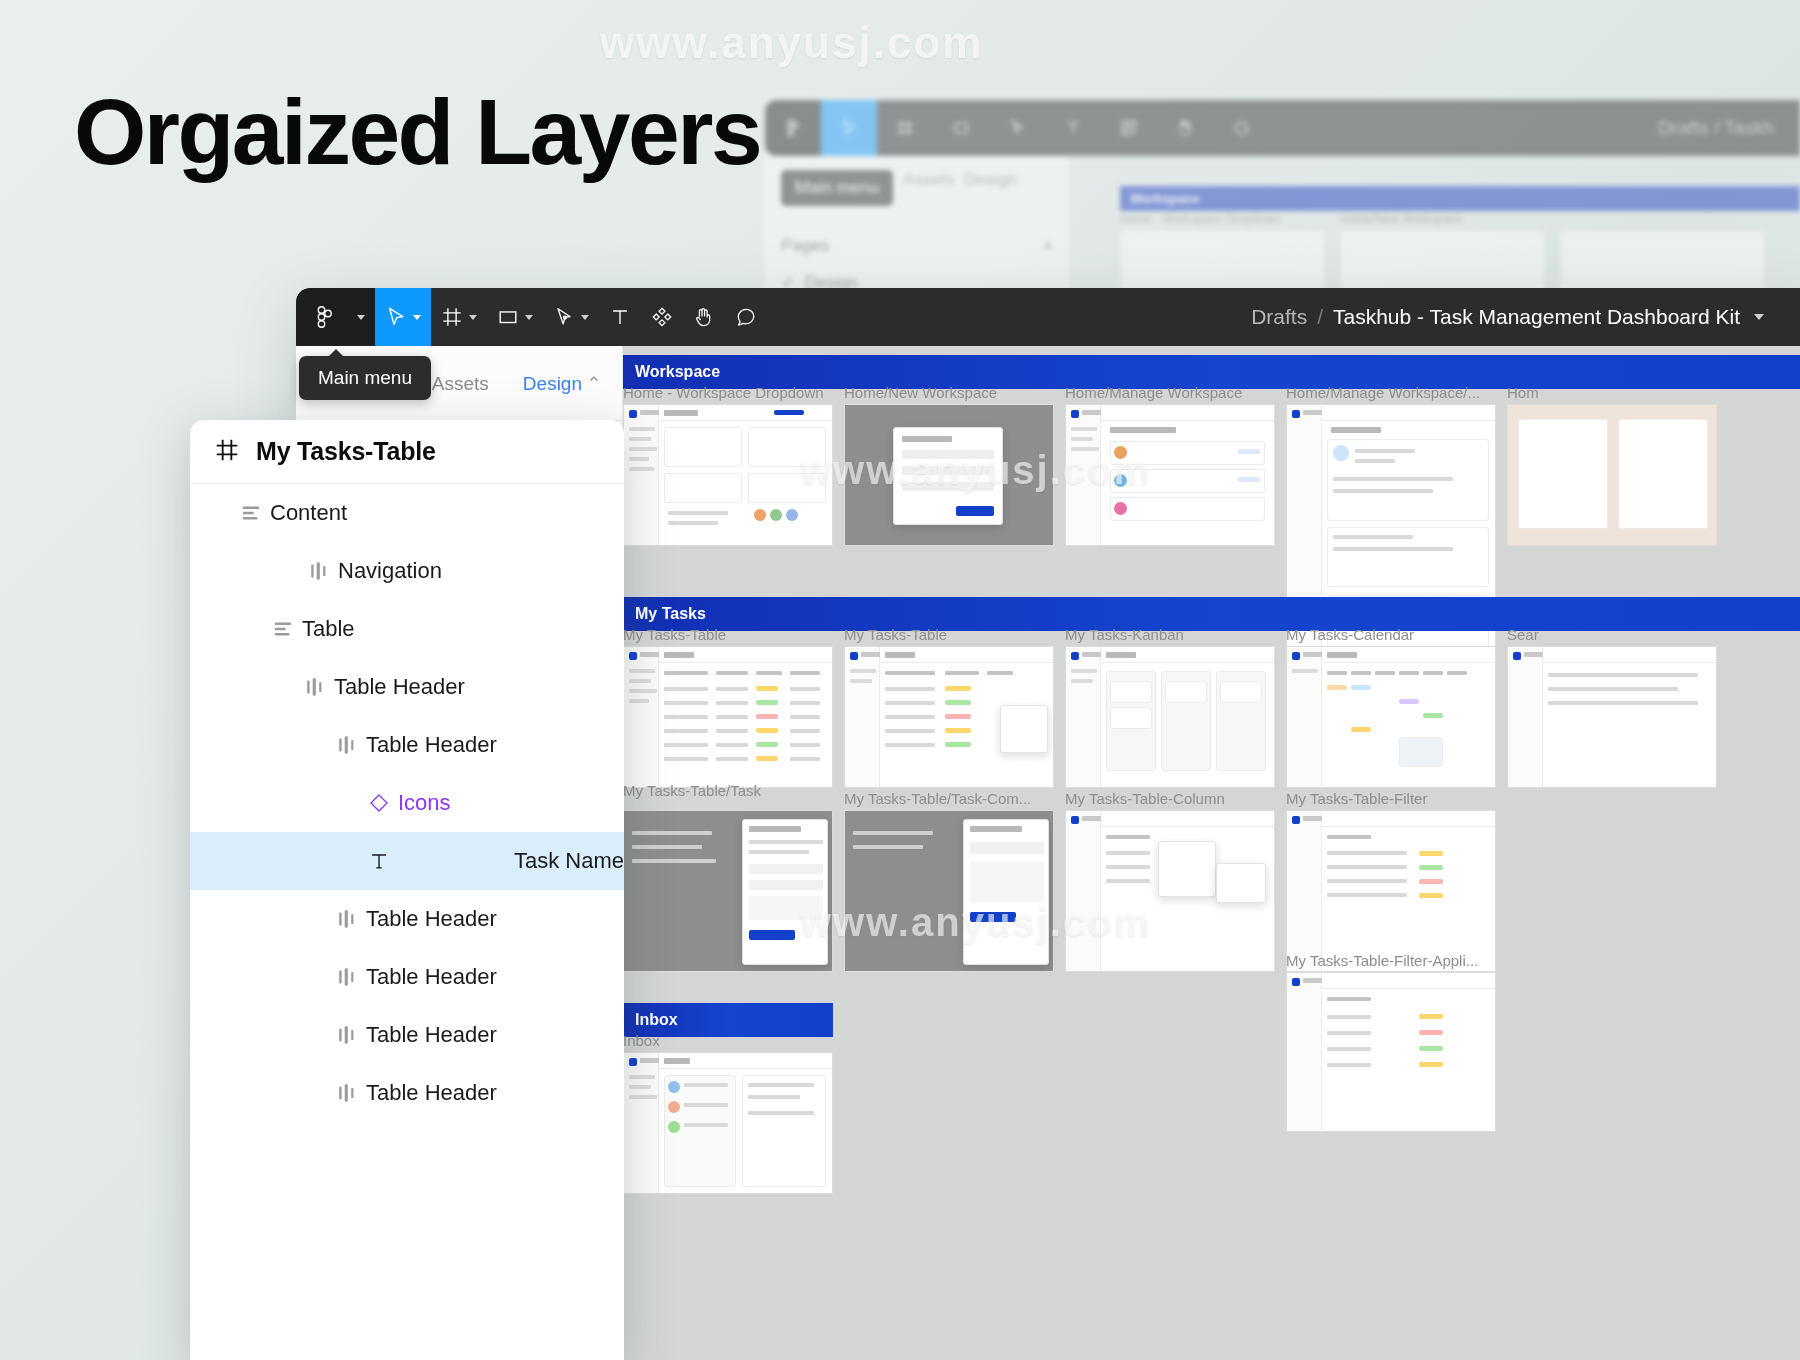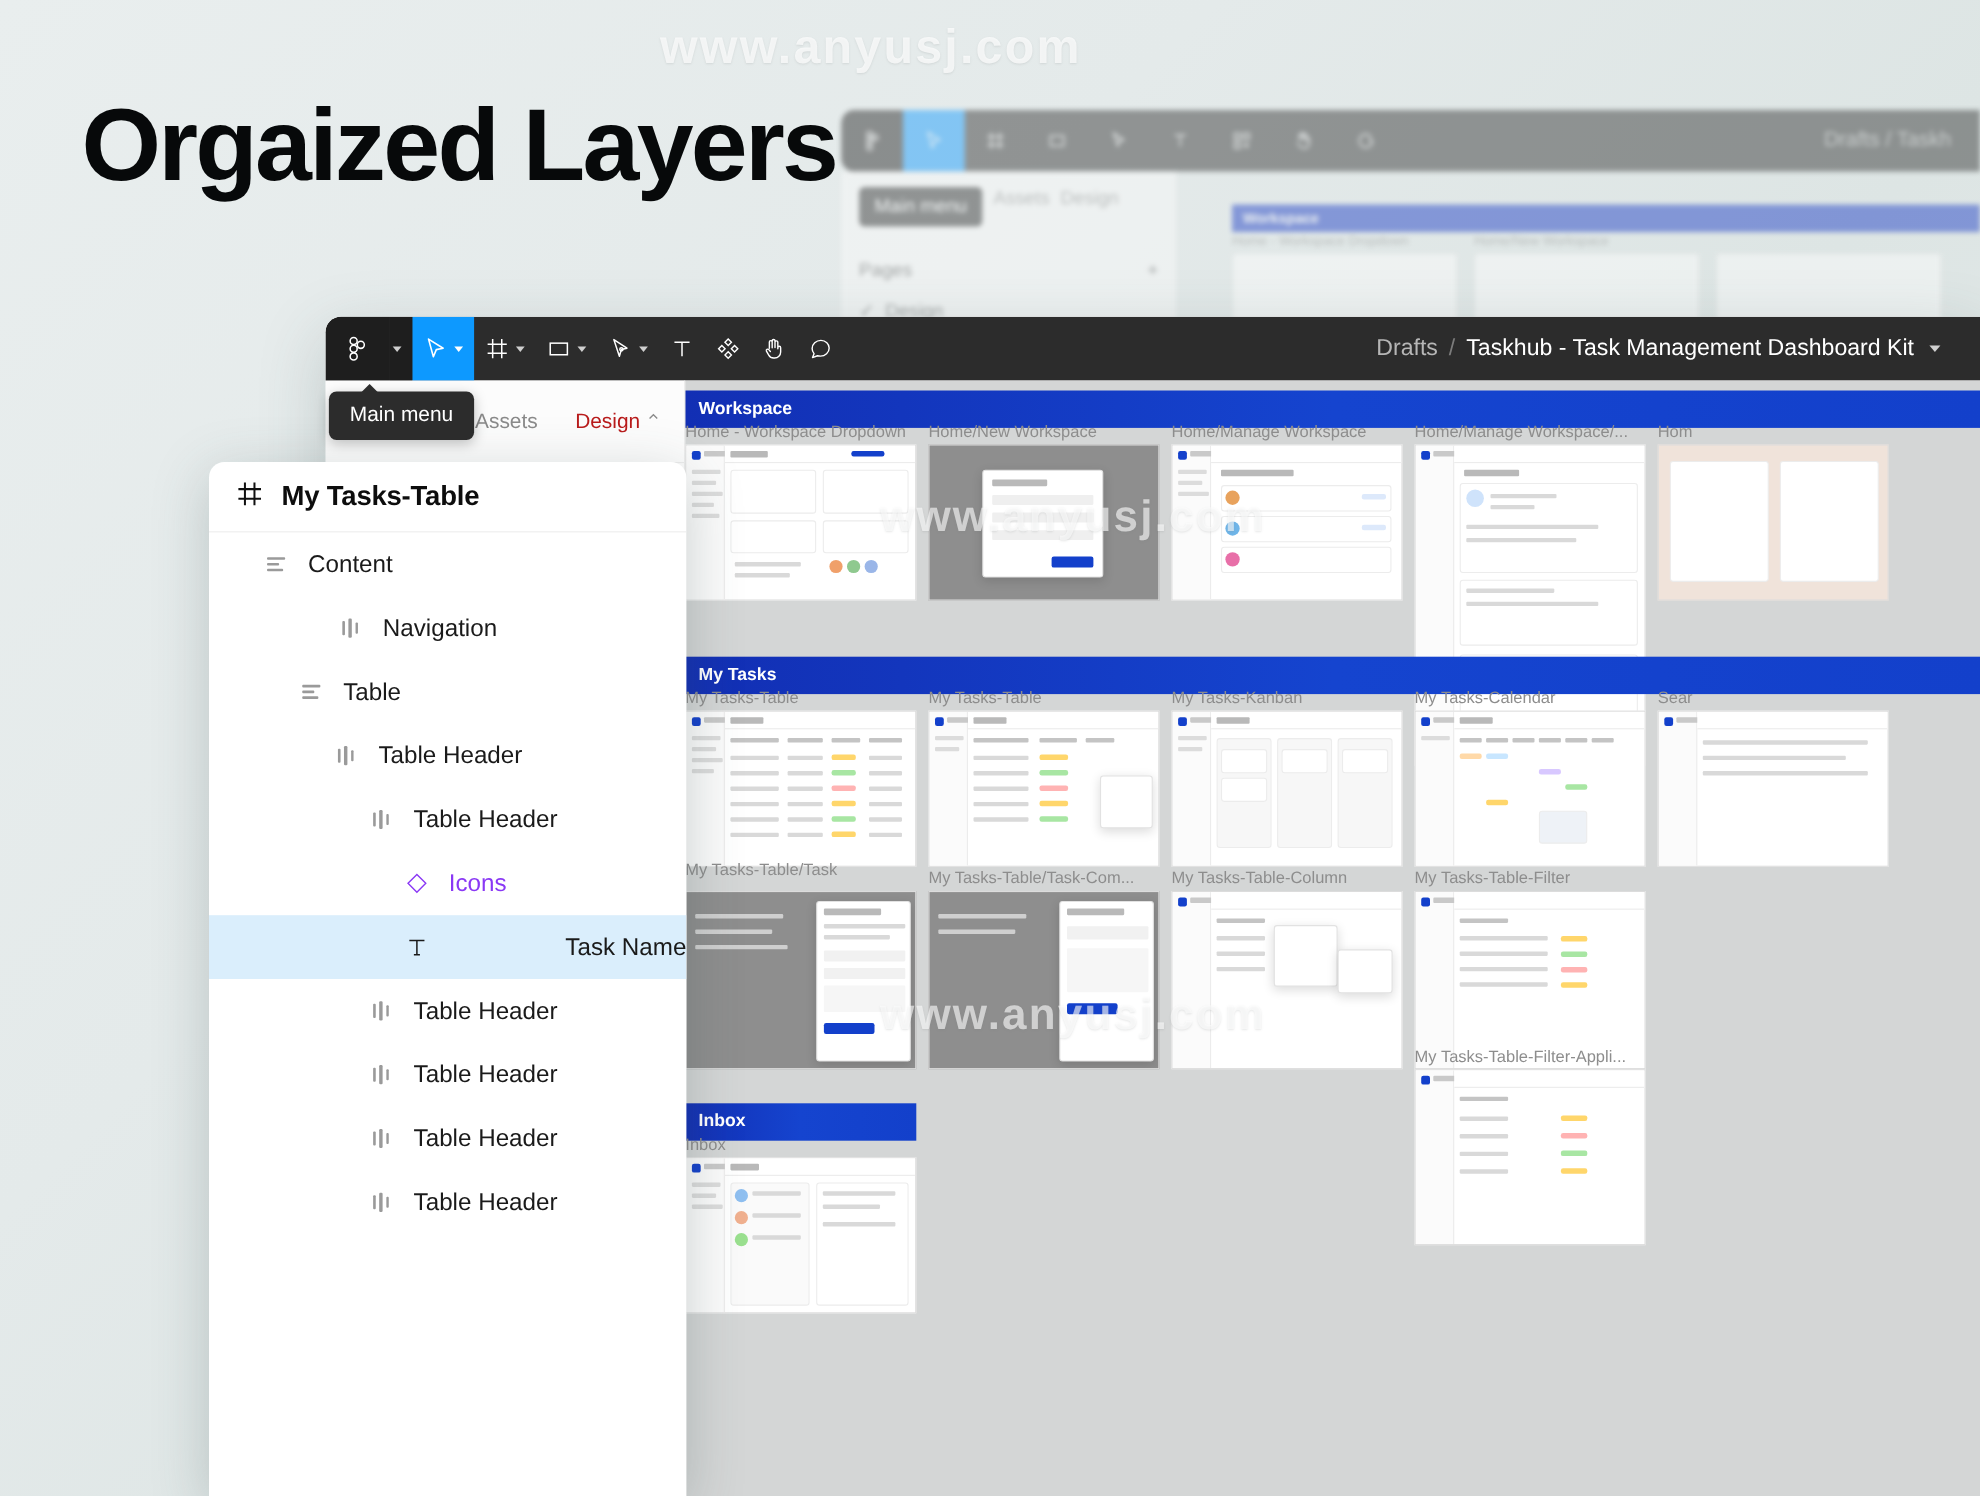--- a/index.html
+++ b/index.html
@@ -113,21 +113,21 @@
   
   #left-panel {
     position: absolute; left: 0; top: 58px; width: 327px; height: 1014px;
     background: #fcfcfc; border-right: 1px solid #e9e9e9;
   }
   #panel-tabs {
     display: flex; align-items: center; gap: 34px;
     padding: 16px 22px 14px 22px; font-size: 19px; color: #8a8a8a;
   }
   #panel-tabs .ptab { cursor: pointer; }
-  #panel-tabs .ptab.design { display:flex; align-items:flex-start; gap:6px; color:#b91c1c; }
+  #panel-tabs .ptab.design { display:flex; align-items:flex-start; gap:6px; color:#3b82f6; }
   #panel-divider { height: 1px; background: #ededed; }
 
   
   #main-menu-tip {
     position: absolute; left: 299px; top: 356px;
     background: #2c2c2c; color: #fff;
     font-size: 19px; padding: 11px 19px; border-radius: 7px;
     z-index: 40; white-space: nowrap;
     box-shadow: 0 3px 12px rgba(0,0,0,0.25);
   }
@@ -181,21 +181,21 @@
     z-index: 30;
   }
   #layers-header {
     height: 64px; display: flex; align-items: center; gap: 16px;
     padding: 0 0 0 24px; border-bottom: 1px solid #ededed;
   }
   #layers-header .hash { color: #111; }
   #layers-title { font-size: 25px; font-weight: 700; color: #0d0d0d; letter-spacing: -0.2px; }
 
   .layer-row {
-    height: 58px; display: flex; align-items: center; gap: 16px;
+    height: 58px; display: flex; align-items: center; gap: 6px;
     font-size: 22px; color: #1a1a1a;
   }
   .layer-row.selected { background: #daeefc; justify-content: space-between; }
   .layer-icon { width: 26px; display: flex; align-items: center; justify-content: center; flex: none; }
   .layer-label.component { color: #8a38f5; }
 </style>
 </head>
 <body>
 
 <div class="wm" id="wm-top">www.anyusj.com</div>

